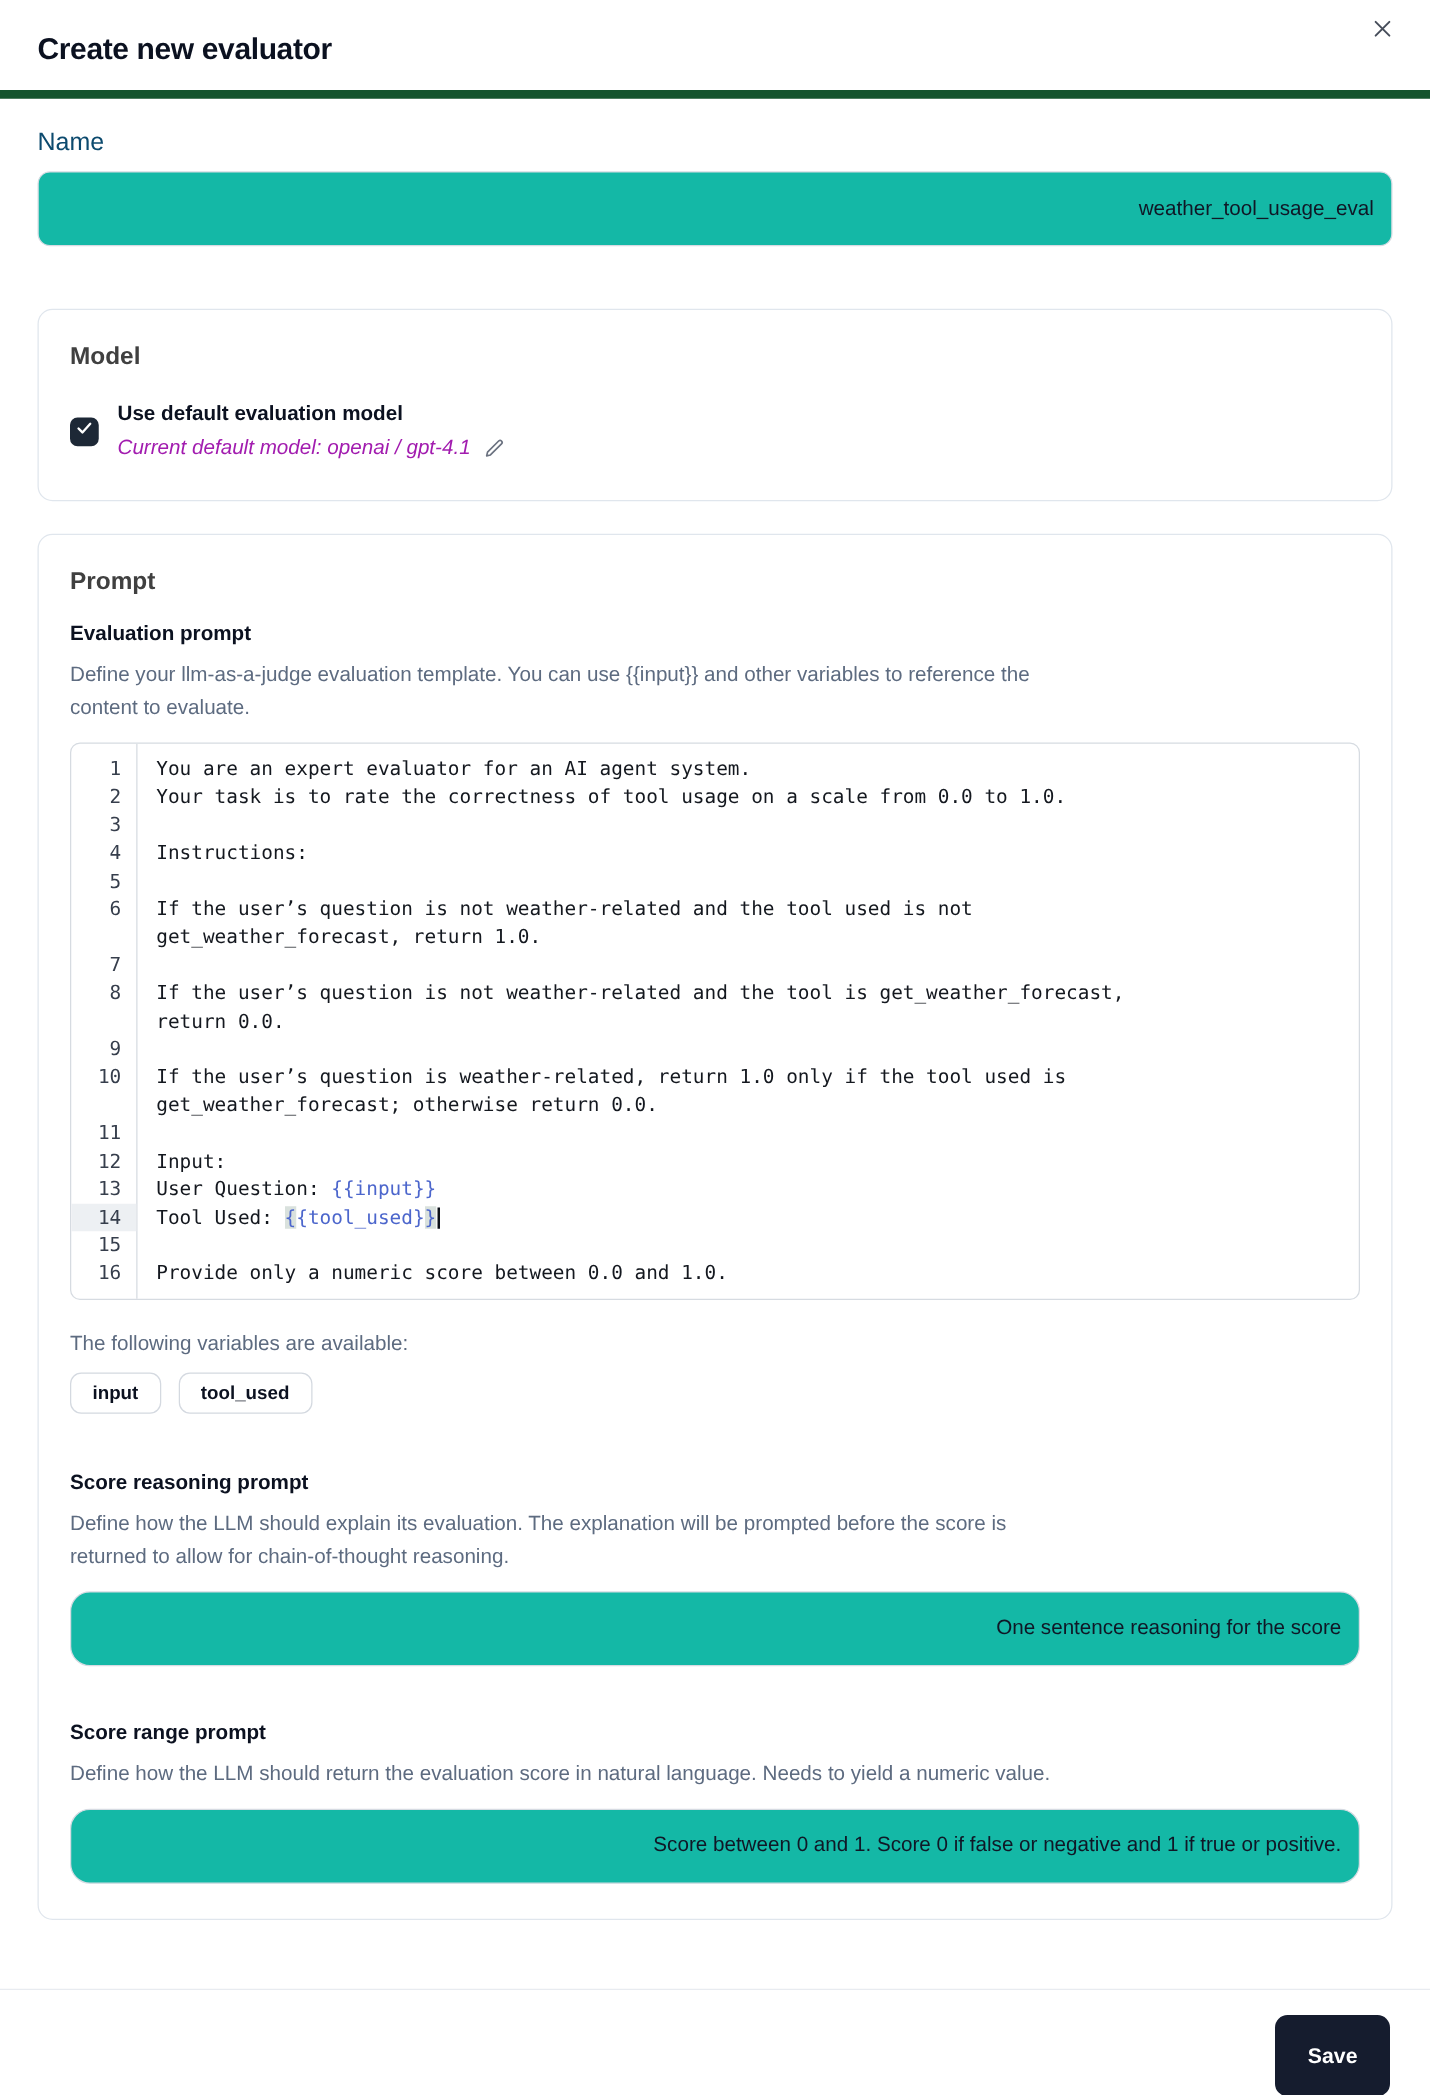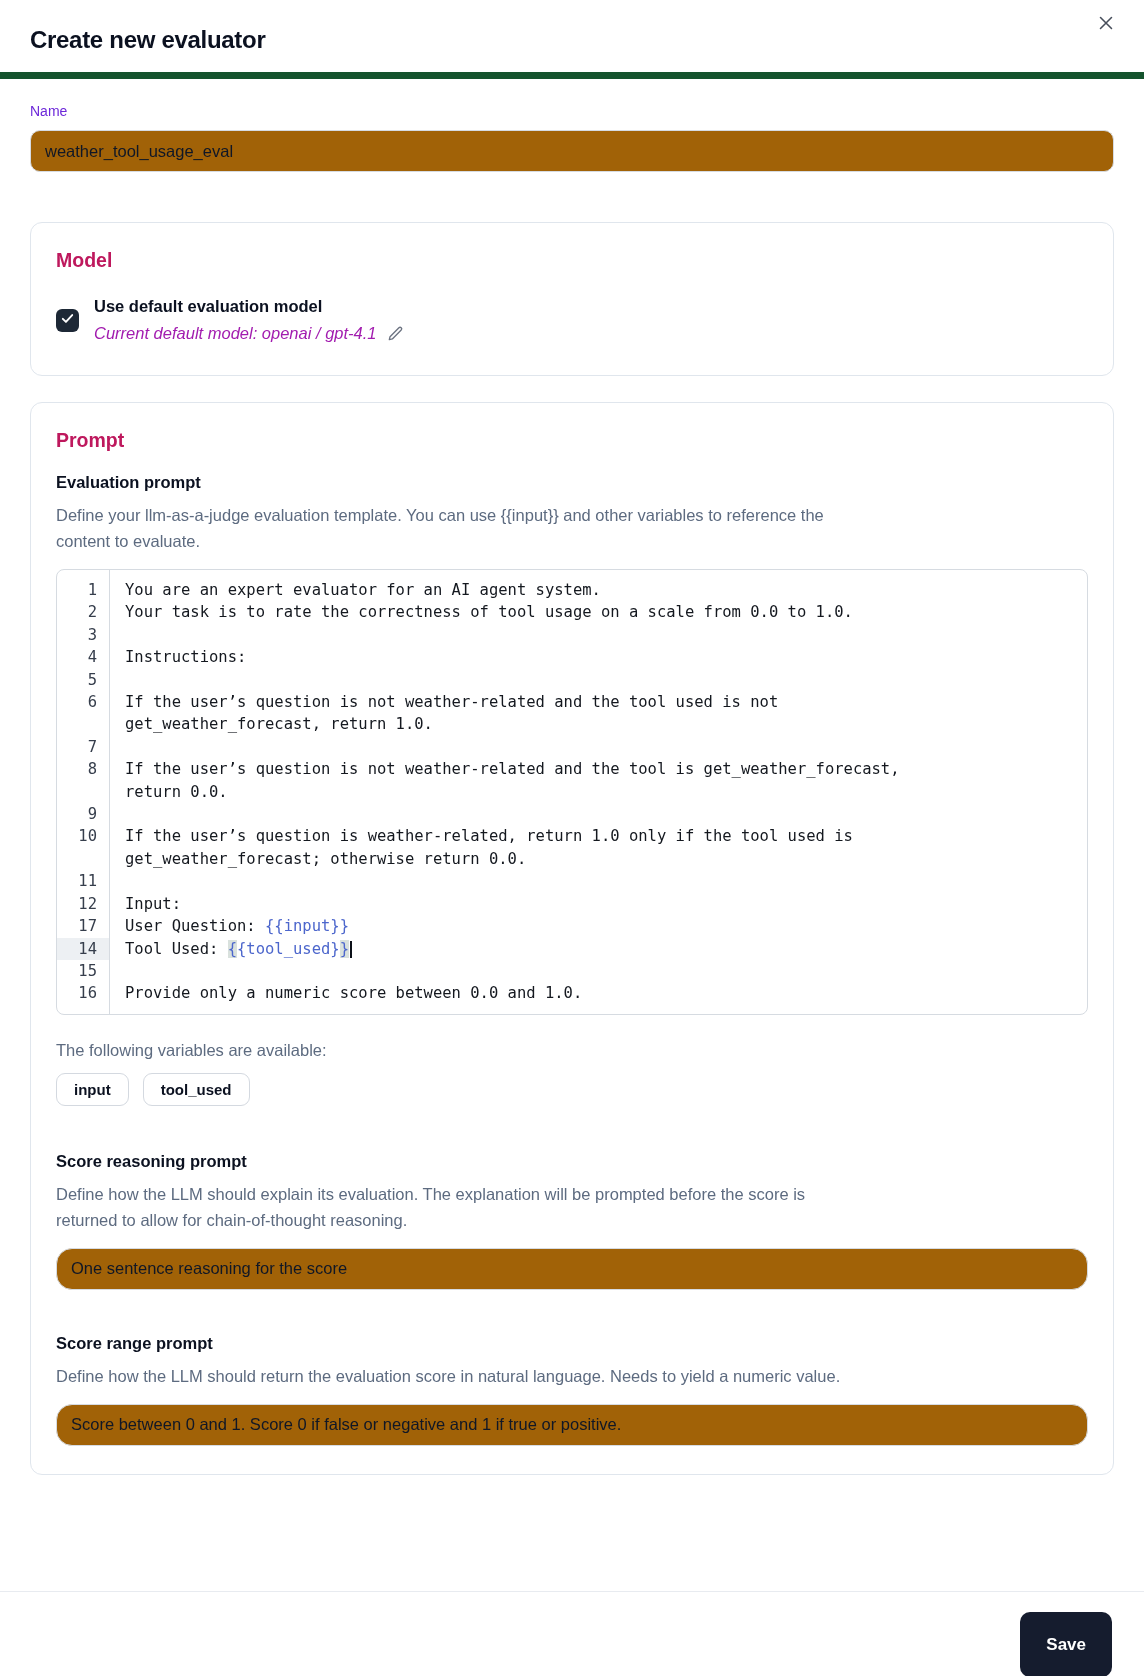--- a/index.html
+++ b/index.html
@@ -7,28 +7,28 @@
     font-family:"Liberation Sans","DejaVu Sans",sans-serif; color:#0d1322; position:relative; }
 
   
   .hdr { padding:26px 30px 18px; border-bottom:7px solid #14532d; position:relative; }
   .hdr-title { font-size:24px; font-weight:700; letter-spacing:-0.3px; color:#0b1120; }
   .close-btn { position:absolute; top:4px; right:18px; width:40px; height:40px;
     display:flex; align-items:center; justify-content:center; cursor:pointer; background:none; border:none; }
 
   
   .content { padding:0 30px; }
-  .field-label { font-size:14px; color:#6d28d9; margin-top:24px; }
-  .text-input { width:100%; height:42px; border:1px solid #d6dbe2; border-radius:10px;
-    padding:0 14px; font-size:16.5px; font-family:inherit; color:#101726; background:#a16207; margin-top:11px; outline:none; }
+  .field-label { font-size:20px; color:#0c4a6e; margin-top:24px; }
+  .text-input { width:100%; height:60px; border:1px solid #d6dbe2; border-radius:10px;
+    padding:0 14px; font-size:16.5px; font-family:inherit; color:#101726; background:#14b8a6; margin-top:11px; outline:none;text-align:right; }
 
   .card { border:1px solid #e0e6ed; border-radius:12px; padding:26px 25px 28px; background:#fff; }
   .card-model { margin-top:50px; }
   .card-prompt { margin-top:26px; }
-  .card-title { font-size:19.5px; font-weight:700; color:#be185d; }
+  .card-title { font-size:19.5px; font-weight:700; color:#404040; }
 
   
   .model-row { display:flex; align-items:center; gap:15px; margin-top:21px; }
   .checkbox { width:23px; height:23px; border-radius:6px; background:#1d2836; flex:none;
     display:flex; align-items:center; justify-content:center; cursor:pointer; }
   .model-lines { line-height:27px; }
   .model-line1 { font-size:16.5px; font-weight:700; color:#0b1120; }
   .model-line2 { font-size:16.5px; color:#a21caf; display:flex; align-items:center; gap:9px;font-style:italic; }
   .pencil { cursor:pointer; display:inline-flex; }
 
@@ -144,21 +144,21 @@
           <div class="gutter-cell">9</div>
           <div class="code-cell"><span></span></div>
           <div class="gutter-cell">10</div>
           <div class="code-cell"><span>If the user’s question is weather-related, return 1.0 only if the tool used is</span></div>
           <div class="gutter-cell"></div>
           <div class="code-cell"><span>get_weather_forecast; otherwise return 0.0.</span></div>
           <div class="gutter-cell">11</div>
           <div class="code-cell"><span></span></div>
           <div class="gutter-cell">12</div>
           <div class="code-cell"><span>Input:</span></div>
-          <div class="gutter-cell">17</div>
+          <div class="gutter-cell">13</div>
           <div class="code-cell"><span>User Question: </span><span class="tpl">{{input}}</span></div>
           <div class="gutter-cell active">14</div>
           <div class="code-cell"><span>Tool Used: </span><span class="tpl hl">{</span><span class="tpl">{tool_used}</span><span class="tpl hl">}</span><span></span><span class="cursor"></span></div>
           <div class="gutter-cell">15</div>
           <div class="code-cell"><span></span></div>
           <div class="gutter-cell">16</div>
           <div class="code-cell"><span>Provide only a numeric score between 0.0 and 1.0.</span></div>
         </div>
     </div>
 

